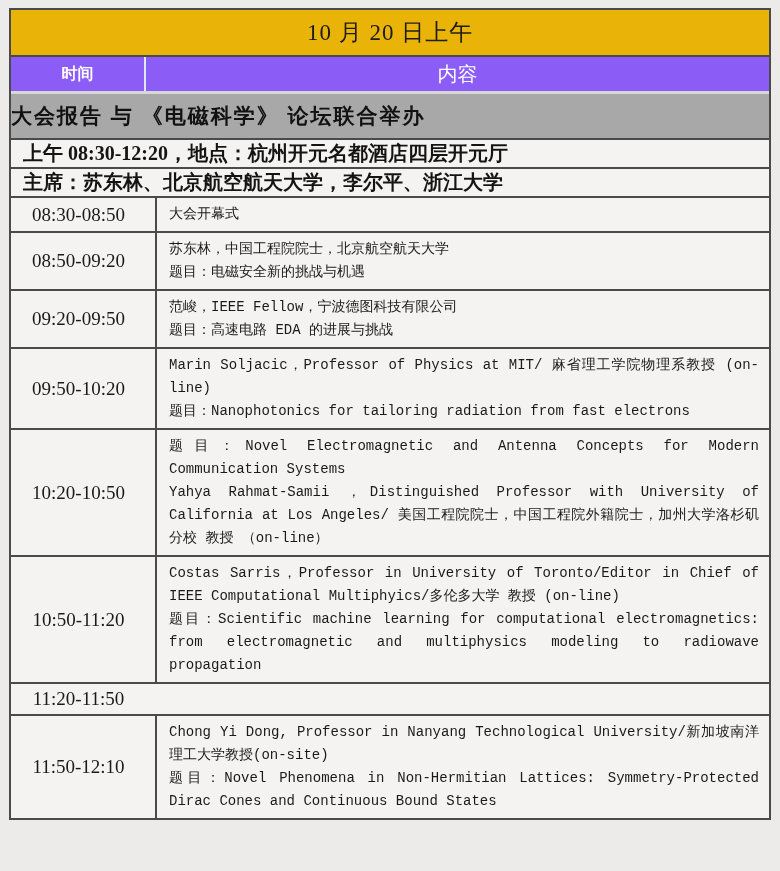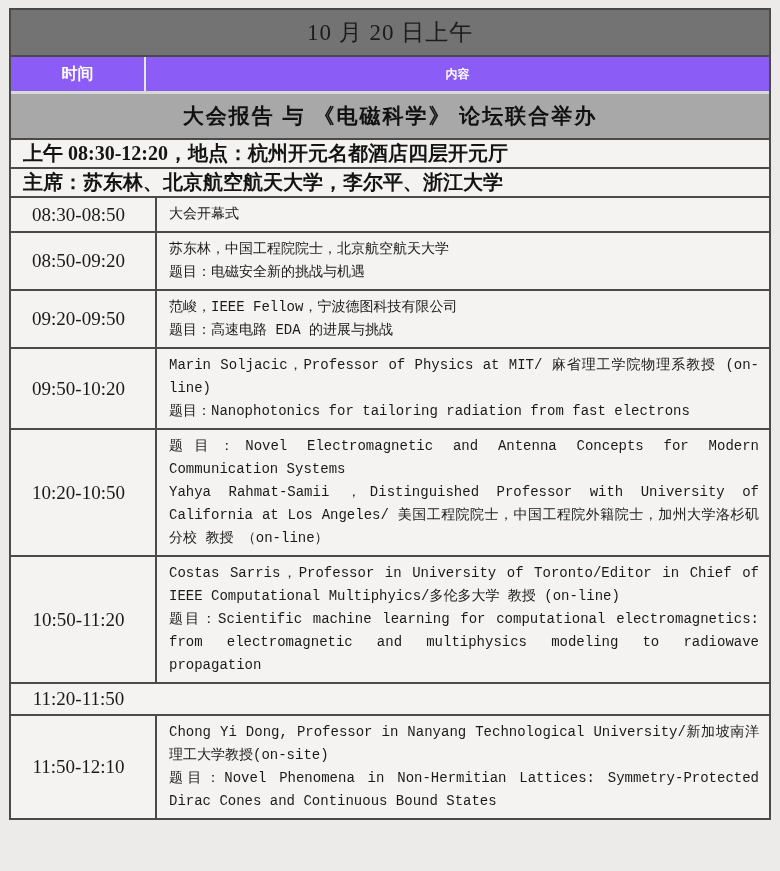--- a/index.html
+++ b/index.html
@@ -16,21 +16,21 @@
     padding: 8px 9px 16px 9px;
   }
   .program-table {
     width: 762px;
     border: 2px solid #4A4A4A;
     background: #F4F3F1;
   }
   
   .title-row {
     height: 45px;
-    background: #737373;
+    background: #eab308;
     display: flex;
     align-items: center;
     justify-content: center;
     font-family: "Liberation Serif", serif;
     font-size: 23px;
     letter-spacing: 1px;
   }
   
   .header-row {
     display: flex;
@@ -48,31 +48,31 @@
     font-weight: bold;
     font-size: 16px;
     border-right: 2px solid #DDE9F5;
   }
   .header-content {
     flex: 1;
     display: flex;
     align-items: center;
     justify-content: center;
     color: #ffffff;
-    font-weight: bold;
-    font-size: 12px;
+    font-weight: normal;
+    font-size: 20px;
   }
   
   .banner-row {
     height: 47px;
     background: #A8A8A8;
     border-top: 3px solid #D8D8D6;
     display: flex;
     align-items: center;
-    justify-content: center;
+    justify-content: flex-start;
     font-weight: bold;
     font-size: 21px;
     color: #111;
     letter-spacing: 2px;
   }
   
   .info-row {
     border-top: 2px solid #4A4A4A;
     padding: 0 12px;
     font-family: "Liberation Serif", serif;

